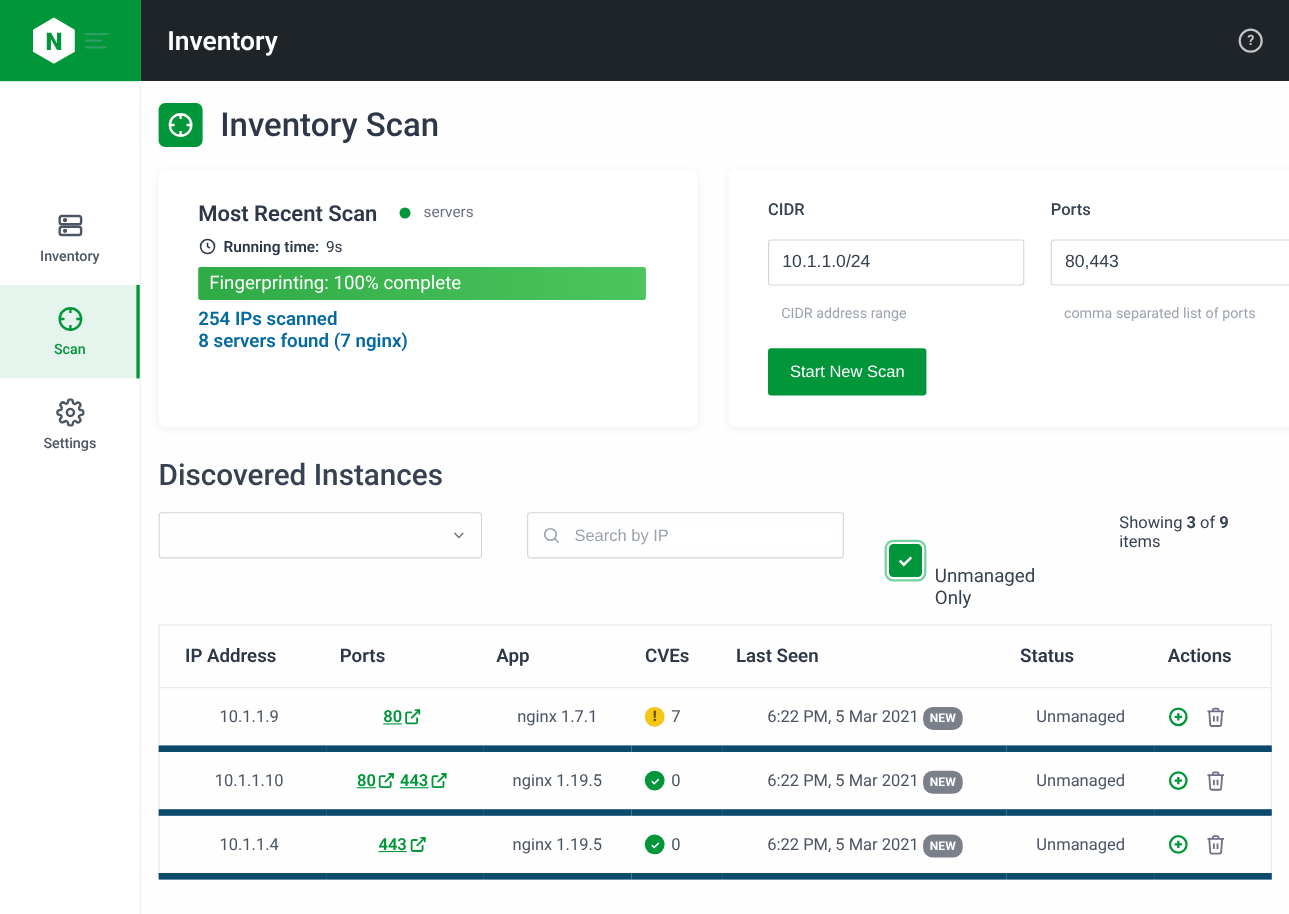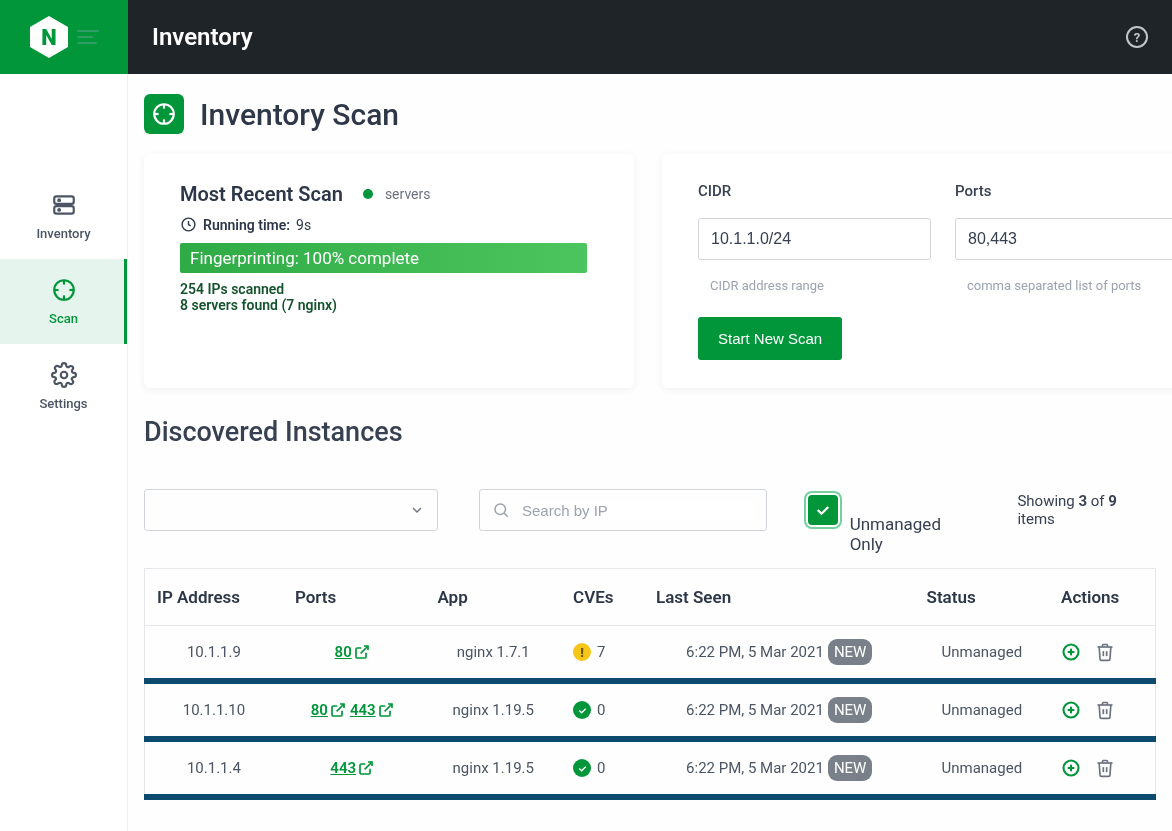--- a/index.html
+++ b/index.html
@@ -33,52 +33,52 @@
     .scan-hdr { display:flex; align-items:center; gap:12px; margin-bottom:10px;}
     .scan-hdr h2 { font-size:20px; font-weight:600; color:#2d3748;}
     .dot { width:10px;height:10px;border-radius:50%;background:#009639; margin-left:8px;}
     .complete-txt { color:#6b7280; font-size:14px;}
     .running-row {display:flex;align-items:center;gap:6px;margin-bottom:10px; color:#2d3748;}
     .running-row svg{width:17px;height:17px;}
     .running-row .lbl{font-weight:600;}
     .prog { background:#39b54a; background:linear-gradient(90deg,#2eab45,#4dc55e); color:#fff; padding:5px 10px; border-radius:2px; font-size:17px; margin-bottom:8px; width:407px;}
     .scanline { font-size:18px; font-weight:600; color:#2d3748; margin-bottom:2px;}
     .scanline .mono{font-family:ui-monospace,Menlo,Consolas,monospace;}
-    .subline{font-size:14px; font-weight:600; color:#14532d;}
+    .subline{font-size:17px; font-weight:600; color:#0369a1;}
     .form-row{display:flex;gap:24px;margin-bottom:8px;}
     .form-field{flex:1;display:flex;flex-direction:column;gap:18px;}
     .form-field label{font-size:15px;color:#374151; font-weight:500;}
     .form-field input{border:1px solid #d1d5db;border-radius:3px;padding:11px 12px;font-size:16px;color:#374151;}
     .form-field .hint{font-size:13px;color:#9ca3af;margin-left:12px;}
     .btn-primary{background:#009639;color:#fff;border:none;padding:13px 20px;font-size:15px;border-radius:3px;cursor:pointer;margin-top:16px;}
     .section-title{font-size:27px;font-weight:500;color:#374151;margin-bottom:18px;}
-    .filter-row{display:flex;align-items:center;gap:41px;margin-bottom:14px;}
+    .filter-row{display:flex;align-items:flex-start;gap:41px;margin-bottom:14px;}
     .select-box{width:298px;height:42px;border:1px solid #d1d5db;border-radius:3px;display:flex;align-items:center;justify-content:flex-end;padding:0 12px;cursor:pointer;}
     .select-box svg{width:16px;height:16px;stroke:#6b7280;}
     .search-box{width:292px;height:42px;border:1px solid #d1d5db;border-radius:3px;display:flex;align-items:center;padding:0 12px;gap:12px;}
     .search-box svg{width:18px;height:18px;stroke:#9ca3af;fill:none;}
     .search-box input{border:none;outline:none;font-size:15px;flex:1;color:#333;}
     .search-box input::placeholder{color:#9ca3af;}
     .chk-wrap{display:flex;align-items:center;gap:12px;}
     .chk{width:30px;height:30px;background:#009639;border-radius:4px;display:flex;align-items:center;justify-content:center;outline:2px solid #75d0a0;outline-offset:2px;}
     .chk svg{width:18px;height:18px;stroke:#fff;}
     .chk-lbl{font-size:17px;color:#374151;margin-top:48px;}
     .showing{margin-left:auto;font-size:15px;color:#374151;}
     .showing b{font-weight:700;}
     table.inst{width:100%;border-collapse:collapse;border:1px solid #e5e7eb;}
     table.inst th{text-align:left;padding:18px 12px;font-size:17px;font-weight:600;color:#2d3748;border-bottom:1px solid #e5e7eb;}
     table.inst td{padding:16px 12px;font-size:15px;color:#4b5563;border-bottom:6px solid #0c4a6e;text-align:center;}
-    table.inst th:first-child,table.inst td:first-child{padding-left:12px;}
+    table.inst th:first-child,table.inst td:first-child{padding-left:23px;}
     .port-link{color:#009639;text-decoration:underline;font-weight:600;display:inline-flex;align-items:center;gap:2px;margin-right:4px;}
     .ext-icon{width:16px;height:16px;}
     .cve-cell{display:flex;align-items:center;gap:6px;}
     .cve-warn{width:18px;height:18px;border-radius:50%;background:#f5c518;color:#6b5200;display:flex;align-items:center;justify-content:center;font-weight:900;font-size:13px;}
     .cve-ok{width:18px;height:18px;border-radius:50%;background:#009639;display:flex;align-items:center;justify-content:center;}
     .cve-ok svg{width:11px;height:11px;stroke:#fff;}
-    .new-badge{background:#7a8089;color:#fff;font-size:15px;font-weight:400;padding:4px 6px;border-radius:9px;margin-left:4px;}
+    .new-badge{background:#7a8089;color:#fff;font-size:11px;font-weight:700;padding:4px 6px;border-radius:9px;margin-left:4px;}
     .act-cell{display:flex;gap:14px;}
     .act-btn{width:20px;height:20px;cursor:pointer;}
     .act-btn.add svg{stroke:#009639;}
     .act-btn.del svg{stroke:#6b7280;}
   </style>
 </head>
 <body>
 
 <div class="layout">
   <div class="brand">

